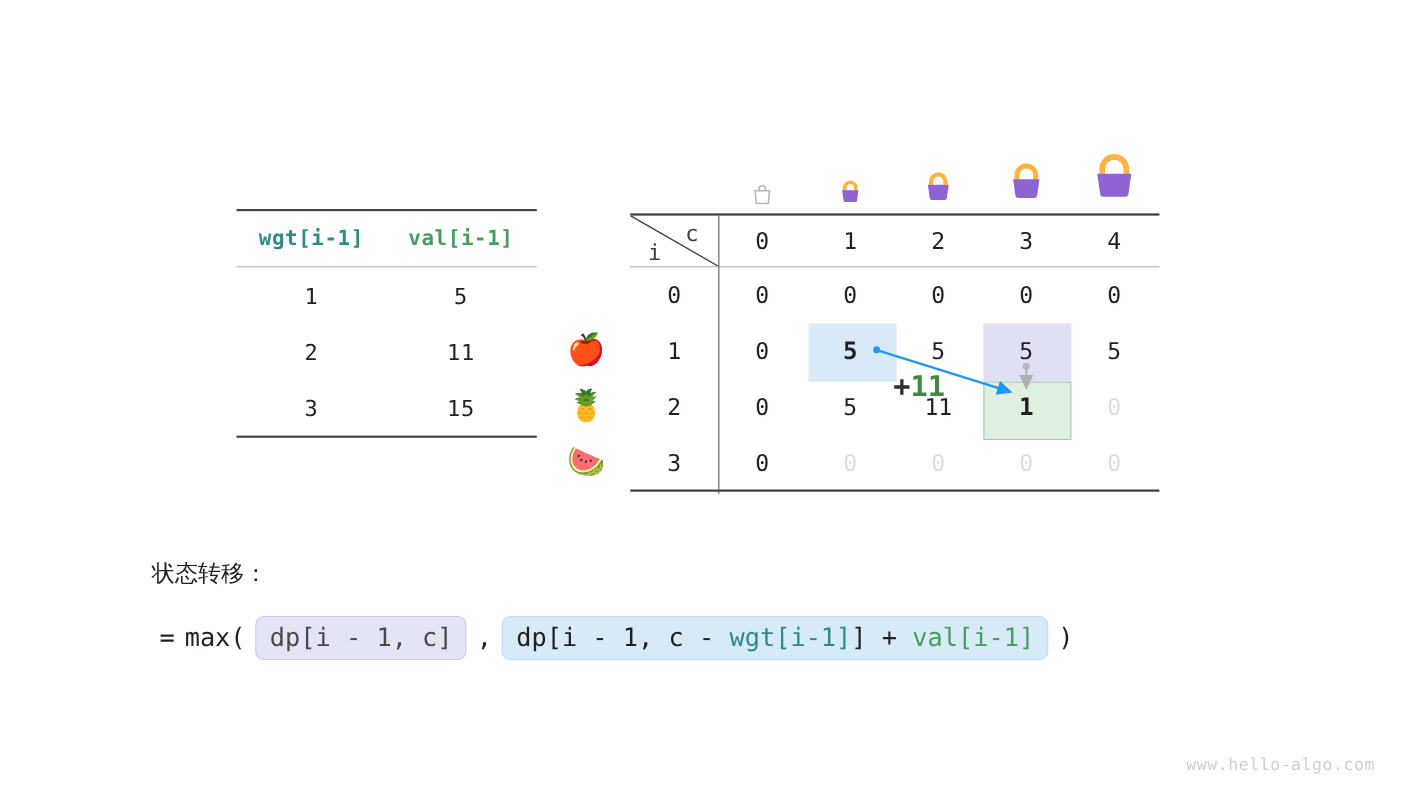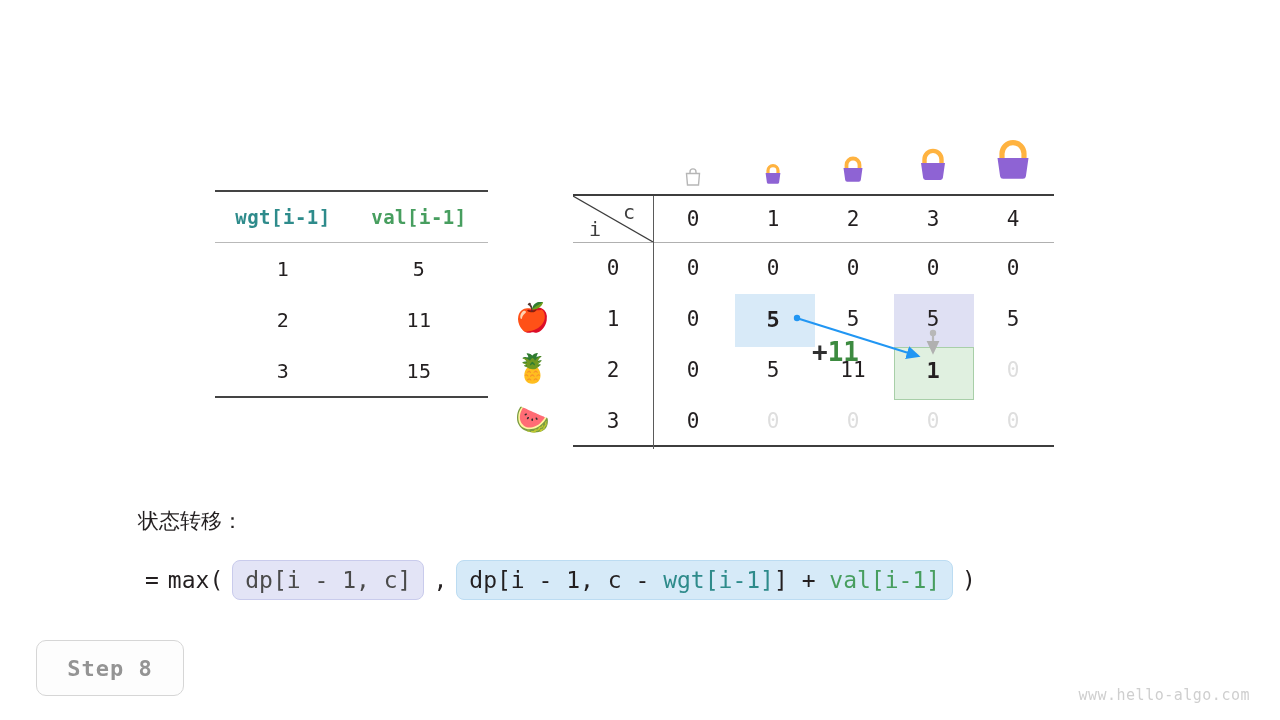--- a/index.html
+++ b/index.html
@@ -405,16 +405,15 @@
 
   <div id="formula">
     <span class="op">=</span>
     <span class="op" style="margin-left:0;">max(</span>
     <span class="chip chip-lavender">dp[i - 1, c]</span>
     <span class="op">,</span>
     <span class="chip chip-blue"><span>dp[i - 1, c - </span><span class="tok-wgt">wgt[i-1]</span><span>] + </span><span class="tok-val">val[i-1]</span></span>
     <span class="op">)</span>
   </div>
 
-  <div id="step-badge">Step 8</div>
   <div id="watermark">www.hello-algo.com</div>
 
 </div>
 
 </body></html>

